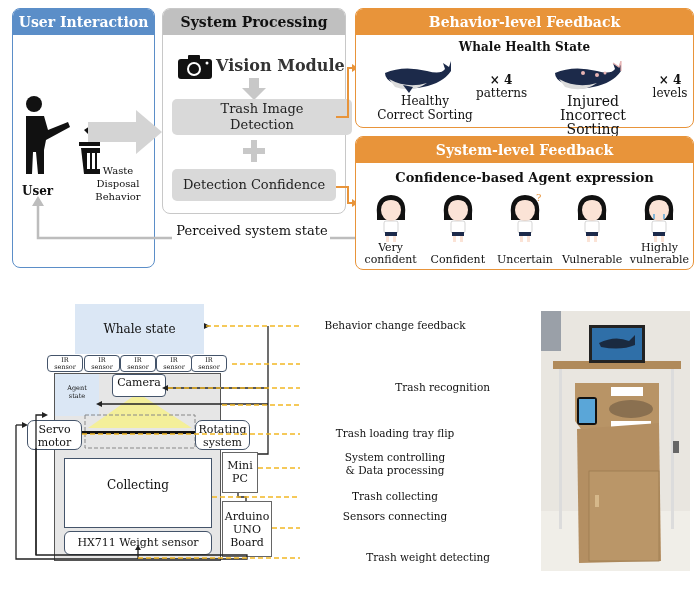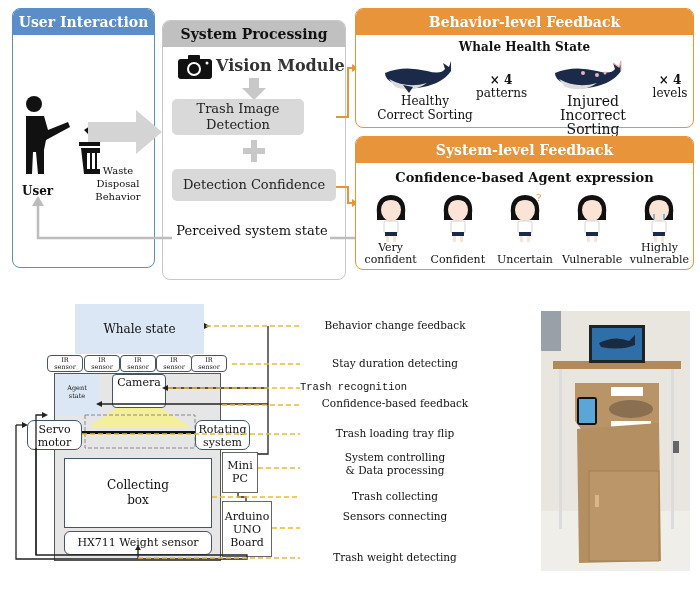--- a/index.html
+++ b/index.html
@@ -35,35 +35,35 @@
 <div class="abs center" style="left:90px;top:164px;width:56px;font-size:10px;line-height:13px;">
   <div>Waste</div>
   <div>Disposal</div>
   <div>Behavior</div>
 </div>
 
 <svg class="abs" style="left:88px;top:110px;" width="76" height="44">
   <path d="M0 12 L48 12 L48 0 L74 22 L48 44 L48 32 L0 32 Z" fill="#d4d4d4"></path>
 </svg>
 
-<div class="panel" style="left:162px;top:20px;width:184px;height:260px;border:1.5px solid #c8c8c8;">
+<div class="panel" style="left:162px;top:8px;width:184px;height:206px;border:1.5px solid #c8c8c8;">
   <div class="panel-head" style="background:#c0c0c0;color:#111;">System Processing</div>
 </div>
 <svg class="abs" style="left:178px;top:55px;" width="34" height="24">
   <rect x="0" y="4" width="34" height="20" rx="3" fill="#111"></rect>
   <rect x="10" y="0" width="12" height="6" rx="1" fill="#111"></rect>
   <circle cx="16" cy="14" r="7" fill="#fff"></circle>
   <circle cx="16" cy="14" r="5" fill="#111"></circle>
   <circle cx="29" cy="8" r="1.5" fill="#fff"></circle>
 </svg>
 <div class="abs" style="left:216px;top:56px;font-size:16px;font-weight:bold;color:#333;">Vision Module</div>
 <svg class="abs" style="left:242px;top:78px;" width="24" height="22">
   <path d="M7 0 L17 0 L17 10 L24 10 L12 22 L0 10 L7 10 Z" fill="#c8c8c8"></path>
 </svg>
-<div class="graybox" style="left:172px;top:99px;width:132px;height:36px;line-height:16px;padding-top:2px;">
+<div class="graybox" style="left:172px;top:99px;width:180px;height:36px;line-height:16px;padding-top:2px;">
   <div>Trash Image</div>
   <div>Detection</div>
 </div>
 <svg class="abs" style="left:243px;top:140px;" width="22" height="22">
   <rect x="8" y="0" width="6" height="22" fill="#c8c8c8"></rect>
   <rect x="0" y="8" width="22" height="6" fill="#c8c8c8"></rect>
 </svg>
 <div class="graybox" style="left:172px;top:169px;width:164px;height:32px;line-height:32px;">Detection Confidence</div>
 
 <svg class="abs" style="left:336px;top:60px;" width="22" height="150">
@@ -217,36 +217,35 @@
   </div>
 <div class="ir" style="left:191px;">
     <div>IR</div>
     <div>sensor</div>
   </div>
 
 <svg class="abs" style="left:80px;top:390px;" width="120" height="60">
   <polygon points="58,3 8,38 112,38" fill="#f4ef9a"></polygon>
   <rect x="5" y="25" width="110" height="33" fill="none" stroke="#888" stroke-width="1" stroke-dasharray="4,2"></rect>
 </svg>
-<div class="hw" style="left:112px;top:374px;width:54px;height:34px;border-radius:4px;line-height:15px;">Camera</div>
+<div class="hw" style="left:112px;top:374px;width:54px;height:23px;border-radius:4px;line-height:15px;">Camera</div>
 
 <div class="abs" style="left:81px;top:431px;width:114px;height:3px;background:#111;"></div>
 
 <div class="hw" style="left:27px;top:420px;width:55px;height:30px;border-radius:7px;padding-top:2px;">
   <div>Servo</div>
     <div>motor</div>
 </div>
 <div class="hw" style="left:195px;top:420px;width:55px;height:30px;border-radius:7px;padding-top:2px;">
   <div>Rotating</div>
     <div>system</div>
 </div>
 
 <div class="hw" style="left:64px;top:458px;width:148px;height:70px;font-size:12px;line-height:15px;padding-top:19px;border-color:#44546a;">
   <div>Collecting</div>
-    <div>box</div>
 </div>
 <div class="hw" style="left:64px;top:531px;width:148px;height:24px;border-radius:6px;line-height:22px;font-size:11px;">HX711 Weight sensor</div>
 
 <div class="hw" style="left:222px;top:452px;width:36px;height:41px;padding-top:6px;border-color:#666;">
   <div>Mini</div>
     <div>PC</div>
 </div>
 <div class="hw" style="left:222px;top:501px;width:50px;height:56px;padding-top:8px;border-color:#666;">
   <div>Arduino</div>
     <div>UNO</div>
@@ -283,43 +282,37 @@
     <line x1="212" y1="197" x2="300" y2="197"></line>
     <line x1="272" y1="228" x2="300" y2="228"></line>
     <line x1="138" y1="258" x2="300" y2="258"></line>
   </g>
 </svg>
 
 <div id="functions" class="abs" style="left:300px;top:300px;width:220px;height:280px;">
     <div style="position: absolute; left: 0px; width: 190px; text-align: center; font-size: 10.5px; line-height: 13px; top: 19px;">
       <div>Behavior change feedback</div>
     </div>
-    <div style="position: absolute; left: 0px; width: 190px; text-align: center; font-size: 10.5px; line-height: 13px; top: 57px;">
-      <div>Stay duration detecting</div>
-    </div>
-    <div style="position: absolute; left: 0px; width: 190px; text-align: left; font-size: 10.5px; line-height: 13px; top: 81px; font-family: Liberation Mono, monospace;">
+    <div style="position: absolute; left: 0px; width: 190px; text-align: right; font-size: 10.5px; line-height: 13px; top: 81px;">
       <div>Trash recognition</div>
-    </div>
-    <div style="position: absolute; left: 0px; width: 190px; text-align: center; font-size: 10.5px; line-height: 13px; top: 97px;">
-      <div>Confidence-based feedback</div>
     </div>
     <div style="position: absolute; left: 0px; width: 190px; text-align: center; font-size: 10.5px; line-height: 13px; top: 127px;">
       <div>Trash loading tray flip</div>
     </div>
     <div style="position: absolute; left: 0px; width: 190px; text-align: center; font-size: 10.5px; line-height: 13px; top: 151px;">
       <div>System controlling</div>
       <div>&amp; Data processing</div>
     </div>
     <div style="position: absolute; left: 0px; width: 190px; text-align: center; font-size: 10.5px; line-height: 13px; top: 190px;">
       <div>Trash collecting</div>
     </div>
     <div style="position: absolute; left: 0px; width: 190px; text-align: center; font-size: 10.5px; line-height: 13px; top: 210px;">
       <div>Sensors connecting</div>
     </div>
-    <div style="position: absolute; left: 0px; width: 190px; text-align: center; font-size: 10.5px; line-height: 13px; top: 251px;">
+    <div style="position: absolute; left: 0px; width: 190px; text-align: right; font-size: 10.5px; line-height: 13px; top: 251px;">
       <div>Trash weight detecting</div>
     </div>
   </div>
 
 <svg class="abs" style="left:541px;top:311px;" width="149" height="260">
   <rect width="149" height="260" fill="#e9e6e0"></rect>
   <rect x="0" y="0" width="20" height="40" fill="#9aa0a8"></rect>
   <rect x="0" y="200" width="149" height="60" fill="#f0eee8"></rect>
   <rect x="12" y="50" width="128" height="8" fill="#b08a5a"></rect>
   <rect x="18" y="58" width="3" height="160" fill="#dcdcdc"></rect>

